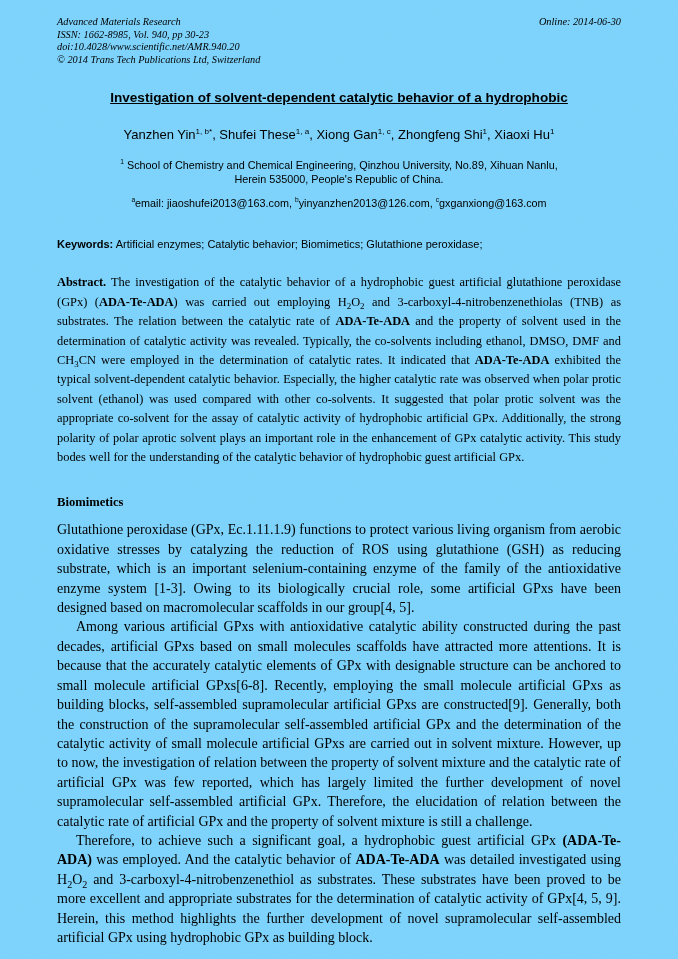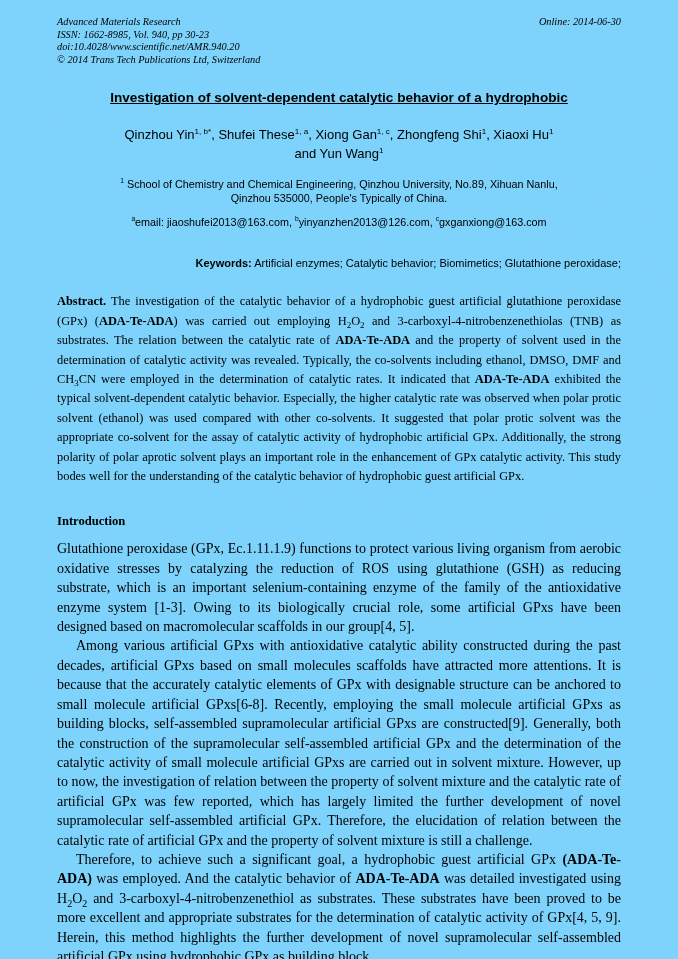--- a/index.html
+++ b/index.html
@@ -37,21 +37,21 @@
     margin-top:14px; text-align:center;
     font-family:"Liberation Sans","DejaVu Sans",sans-serif;
     font-size:10.8px; line-height:14.5px;
   }
   .emails-line {
     margin-top:9px; text-align:center;
     font-family:"Liberation Sans","DejaVu Sans",sans-serif;
     font-size:10.8px; line-height:14.5px;
   }
   .keywords-line {
-    margin-top:27px; text-align:right;
+    margin-top:27px; text-align:left;
     font-family:"Liberation Sans","DejaVu Sans",sans-serif;
     font-size:11px; line-height:15px;
   }
   .abstract-par {
     margin:21px 0 0 0; text-align:justify;
     font-size:12.4px; line-height:19.4px;
   }
   .section-heading {
     margin-top:27px; font-weight:bold; font-size:12.6px; line-height:16px;
   }
@@ -78,36 +78,35 @@
         <div>© 2014 Trans Tech Publications Ltd, Switzerland</div>
       </div>
       <div>Online: 2014-06-30</div>
     </div>
 
     <div class="title-block">
       <div>Investigation of solvent-dependent catalytic behavior of a hydrophobic</div>
     </div>
 
     <div class="authors-block">
-      <div><span>Qinzhou Yin</span><sup>1, b*</sup><span>, Shufei These</span><sup>1, a</sup><span>, Xiong Gan</span><sup>1, c</sup><span>, Zhongfeng Shi</span><sup>1</sup><span>, Xiaoxi Hu</span><sup>1</sup></div>
-      <div><span>and Yun Wang</span><sup>1</sup></div>
+      <div><span>Yanzhen Yin</span><sup>1, b*</sup><span>, Shufei These</span><sup>1, a</sup><span>, Xiong Gan</span><sup>1, c</sup><span>, Zhongfeng Shi</span><sup>1</sup><span>, Xiaoxi Hu</span><sup>1</sup></div>
     </div>
 
     <div class="affil-block">
       <div><sup>1</sup><span> School of Chemistry and Chemical Engineering, Qinzhou University, No.89, Xihuan Nanlu,</span></div>
-      <div><span>Qinzhou 535000, People's Typically of China.</span></div>
+      <div><span>Herein 535000, People's Republic of China.</span></div>
     </div>
 
     <div class="emails-line"><sup>a</sup><span>email: jiaoshufei2013@163.com, </span><sup>b</sup><span>yinyanzhen2013@126.com, </span><sup>c</sup><span>gxganxiong@163.com</span></div>
 
     <div class="keywords-line"><span class="b">Keywords:</span><span> Artificial enzymes; Catalytic behavior; Biomimetics; Glutathione peroxidase;</span></div>
 
     <p class="abstract-par"><span class="b">Abstract.</span><span> The investigation of the catalytic behavior of a hydrophobic guest artificial glutathione peroxidase (GPx) (</span><span class="b">ADA-Te-ADA</span><span>) was carried out employing H</span><sub>2</sub><span>O</span><sub>2</sub><span> and 3-carboxyl-4-nitrobenzenethiolas (TNB) as substrates. The relation between the catalytic rate of </span><span class="b">ADA-Te-ADA</span><span> and the property of solvent used in the determination of catalytic activity was revealed. Typically, the co-solvents including ethanol, DMSO, DMF and CH</span><sub>3</sub><span>CN were employed in the determination of catalytic rates. It indicated that </span><span class="b">ADA-Te-ADA</span><span> exhibited the typical solvent-dependent catalytic behavior. Especially, the higher catalytic rate was observed when polar protic solvent (ethanol) was used compared with other co-solvents. It suggested that polar protic solvent was the appropriate co-solvent for the assay of catalytic activity of hydrophobic artificial GPx. Additionally, the strong polarity of polar aprotic solvent plays an important role in the enhancement of GPx catalytic activity. This study bodes well for the understanding of the catalytic behavior of hydrophobic guest artificial GPx.</span></p>
 
-    <div class="section-heading">Introduction</div>
+    <div class="section-heading">Biomimetics</div>
 
     <div>
         <p class="body-par"><span>Glutathione peroxidase (GPx, Ec.1.11.1.9) functions to protect various living organism from aerobic oxidative stresses by catalyzing the reduction of ROS using glutathione (GSH) as reducing substrate, which is an important selenium-containing enzyme of the family of the antioxidative enzyme system [1-3]. Owing to its biologically crucial role, some artificial GPxs have been designed based on macromolecular scaffolds in our group[4, 5].</span></p>
         <p class="body-par indent"><span>Among various artificial GPxs with antioxidative catalytic ability constructed during the past decades, artificial GPxs based on small molecules scaffolds have attracted more attentions. It is because that the accurately catalytic elements of GPx with designable structure can be anchored to small molecule artificial GPxs[6-8]. Recently, employing the small molecule artificial GPxs as building blocks, self-assembled supramolecular artificial GPxs are constructed[9]. Generally, both the construction of the supramolecular self-assembled artificial GPx and the determination of the catalytic activity of small molecule artificial GPxs are carried out in solvent mixture. However, up to now, the investigation of relation between the property of solvent mixture and the catalytic rate of artificial GPx was few reported, which has largely limited the further development of novel supramolecular self-assembled artificial GPx. Therefore, the elucidation of relation between the catalytic rate of artificial GPx and the property of solvent mixture is still a challenge.</span></p>
         <p class="body-par indent"><span>Therefore, to achieve such a significant goal, a hydrophobic guest artificial GPx </span><span class="b">(ADA-Te-ADA)</span><span> was employed. And the catalytic behavior of </span><span class="b">ADA-Te-ADA</span><span> was detailed investigated using H</span><sub>2</sub><span>O</span><sub>2</sub><span> and 3-carboxyl-4-nitrobenzenethiol as substrates. These substrates have been proved to be more excellent and appropriate substrates for the determination of catalytic activity of GPx[4, 5, 9]. Herein, this method highlights the further development of novel supramolecular self-assembled artificial GPx using hydrophobic GPx as building block.</span></p>
       </div>
 
   </div>
 </div>
 

